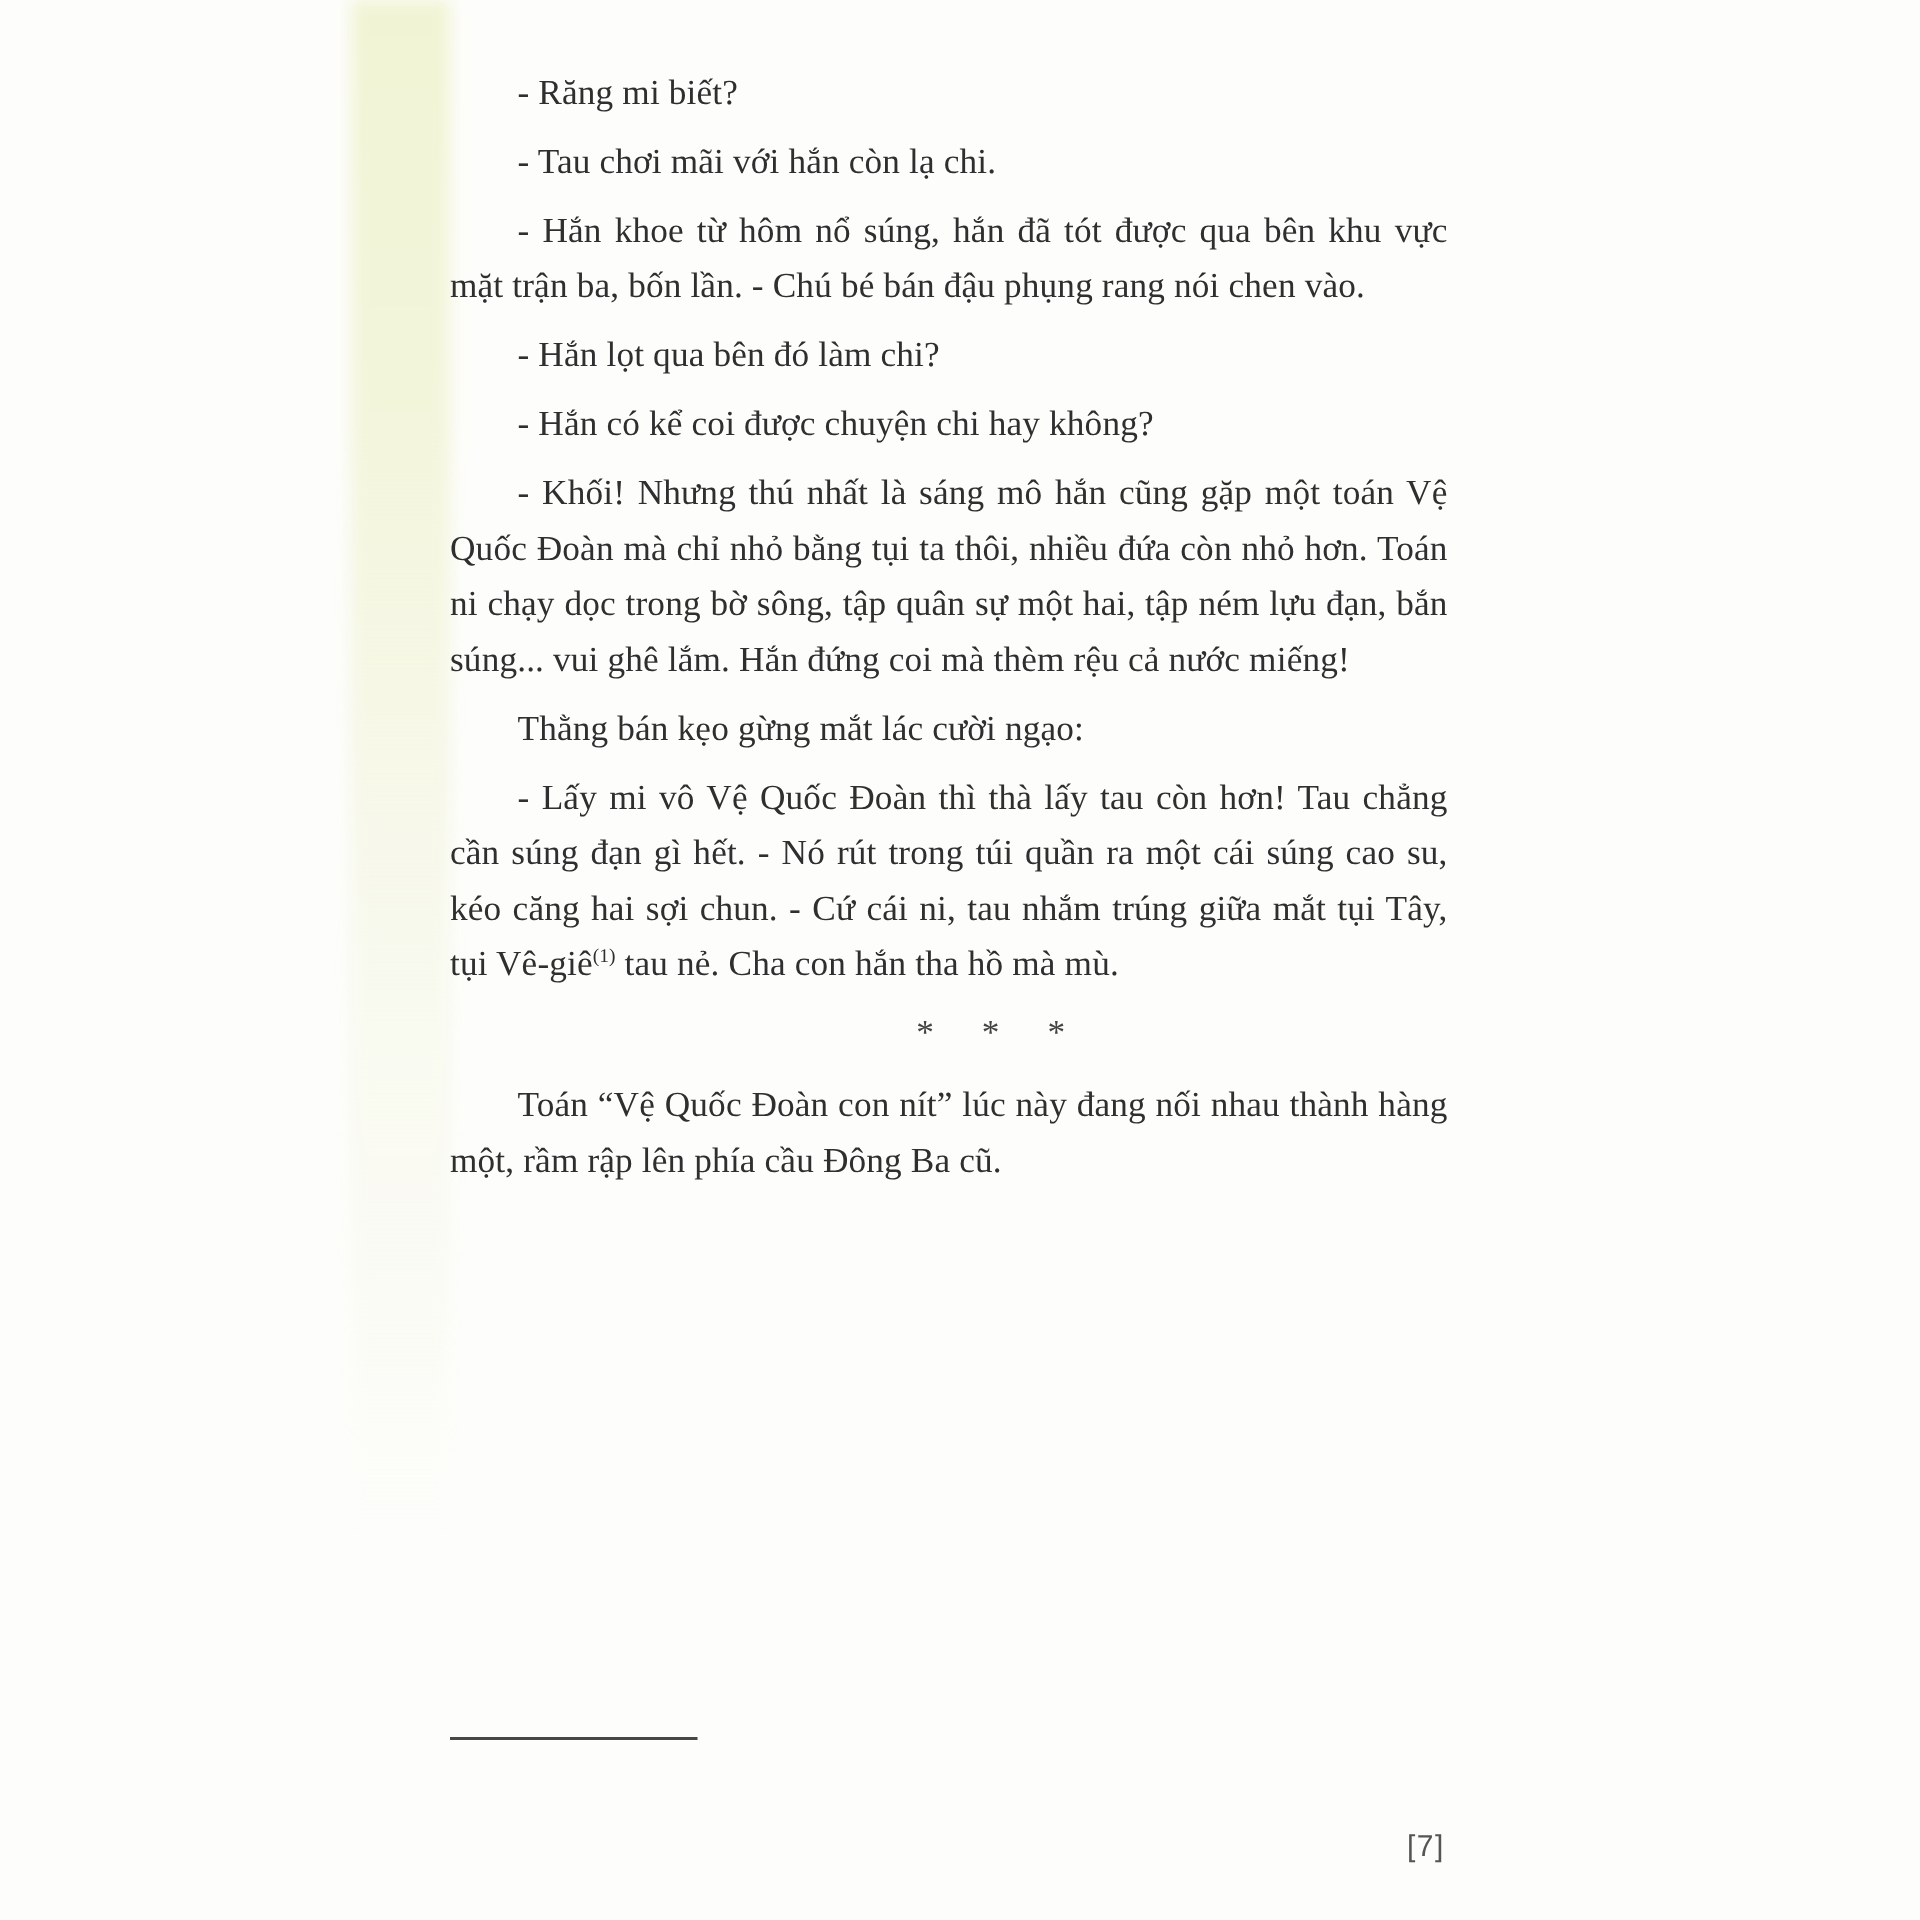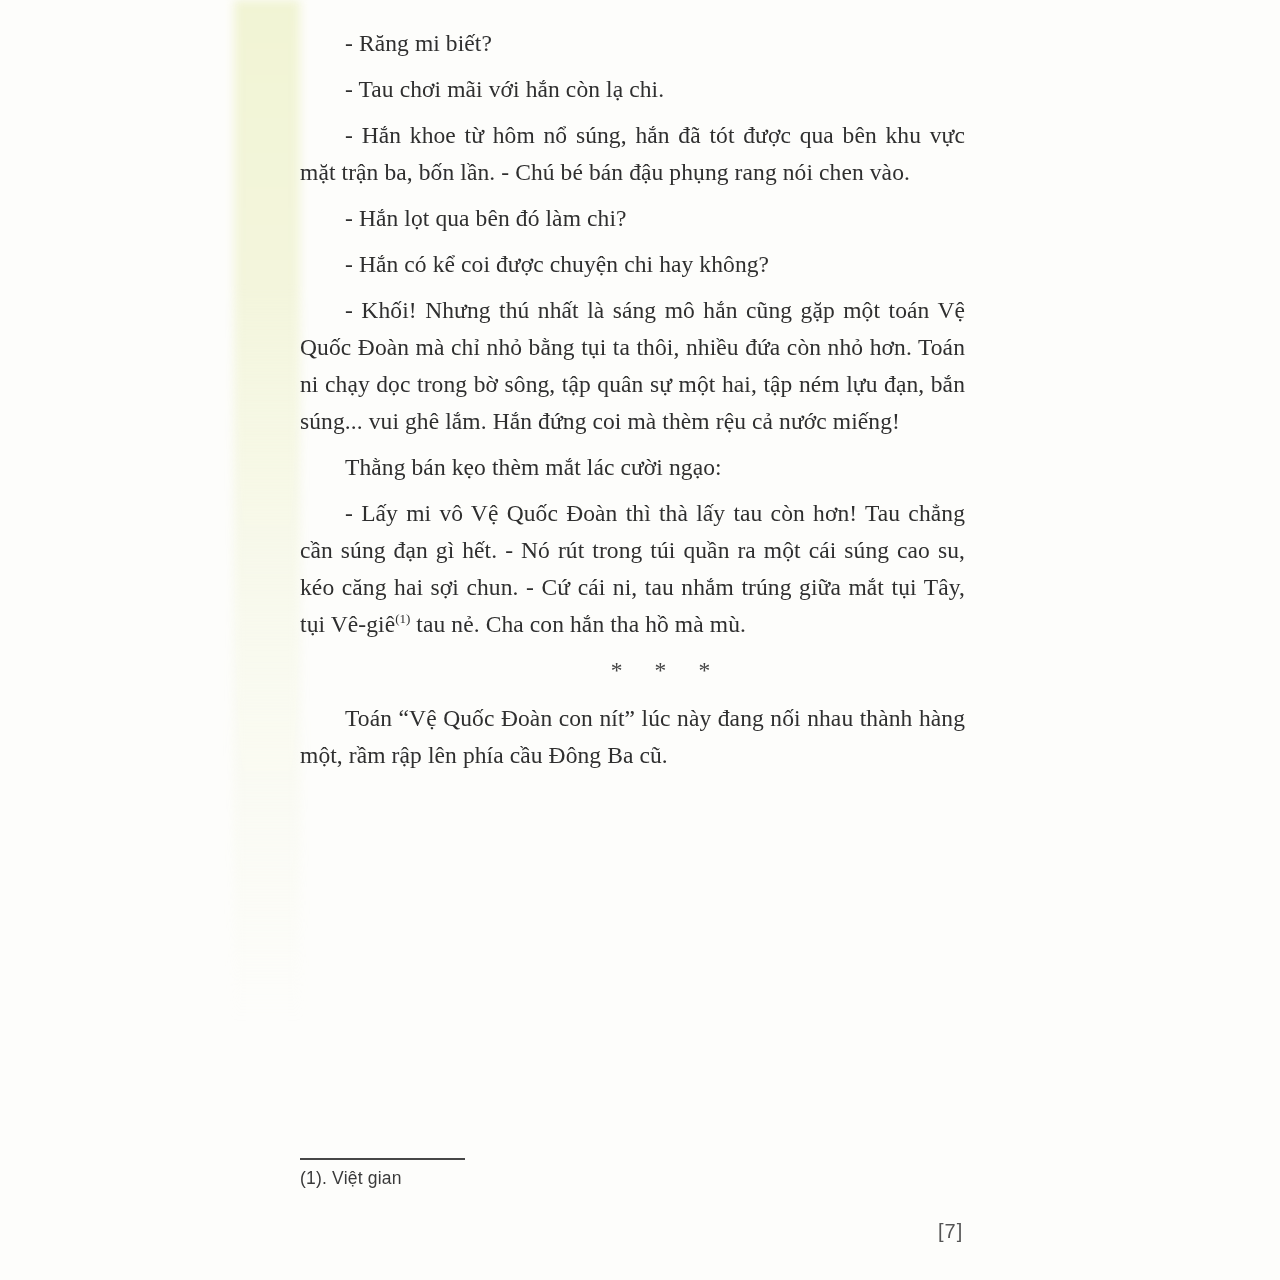--- a/index.html
+++ b/index.html
@@ -31,21 +31,21 @@
       var(--edge-band) 0%,
       #f3f5dc 28%,
       rgba(244,246,226,0.55) 60%,
       rgba(255,255,255,0) 100%);
     filter: blur(5px);
     pointer-events: none;
   }
   .text-column {
     position: absolute;
     left: 300px;
-    top: 25px;
+    top: 44px;
     width: 665px;
     color: var(--text);
   }
   .text-column p {
     margin: 0 0 9px 0;
     font-size: 23.5px;
     line-height: 37px;
     text-align: justify;
     text-indent: 45px;
     letter-spacing: 0.1px;
@@ -99,24 +99,23 @@
 
 <div class="edge-band"></div>
 
 <div class="text-column">
   <p>- Răng mi biết?</p>
   <p>- Tau chơi mãi với hắn còn lạ chi.</p>
   <p>- Hắn khoe từ hôm nổ súng, hắn đã tót được qua bên khu vực mặt trận ba, bốn lần. - Chú bé bán đậu phụng rang nói chen vào.</p>
   <p>- Hắn lọt qua bên đó làm chi?</p>
   <p>- Hắn có kể coi được chuyện chi hay không?</p>
   <p>- Khối! Nhưng thú nhất là sáng mô hắn cũng gặp một toán Vệ Quốc Đoàn mà chỉ nhỏ bằng tụi ta thôi, nhiều đứa còn nhỏ hơn. Toán ni chạy dọc trong bờ sông, tập quân sự một hai, tập ném lựu đạn, bắn súng... vui ghê lắm. Hắn đứng coi mà thèm rệu cả nước miếng!</p>
-  <p>Thằng bán kẹo thèm mắt lác cười ngạo:</p>
+  <p>Thằng bán kẹo gừng mắt lác cười ngạo:</p>
   <p><span>- Lấy mi vô Vệ Quốc Đoàn thì thà lấy tau còn hơn! Tau chẳng cần súng đạn gì hết. - Nó rút trong túi quần ra một cái súng cao su, kéo căng hai sợi chun. - Cứ cái ni, tau nhắm trúng giữa mắt tụi Tây, tụi Vê-giê</span><sup class="fnref">(1)</sup><span> tau nẻ. Cha con hắn tha hồ mà mù.</span></p>
   <p class="separator">* * *</p>
   <p>Toán “Vệ Quốc Đoàn con nít” lúc này đang nối nhau thành hàng một, rầm rập lên phía cầu Đông Ba cũ.</p>
 </div>
 
 <div class="footnote">
   <div class="footnote-rule"></div>
-  <div class="footnote-text">(1). Việt gian</div>
 </div>
 
 <div class="page-number">[7]</div>
 
 </body></html>

